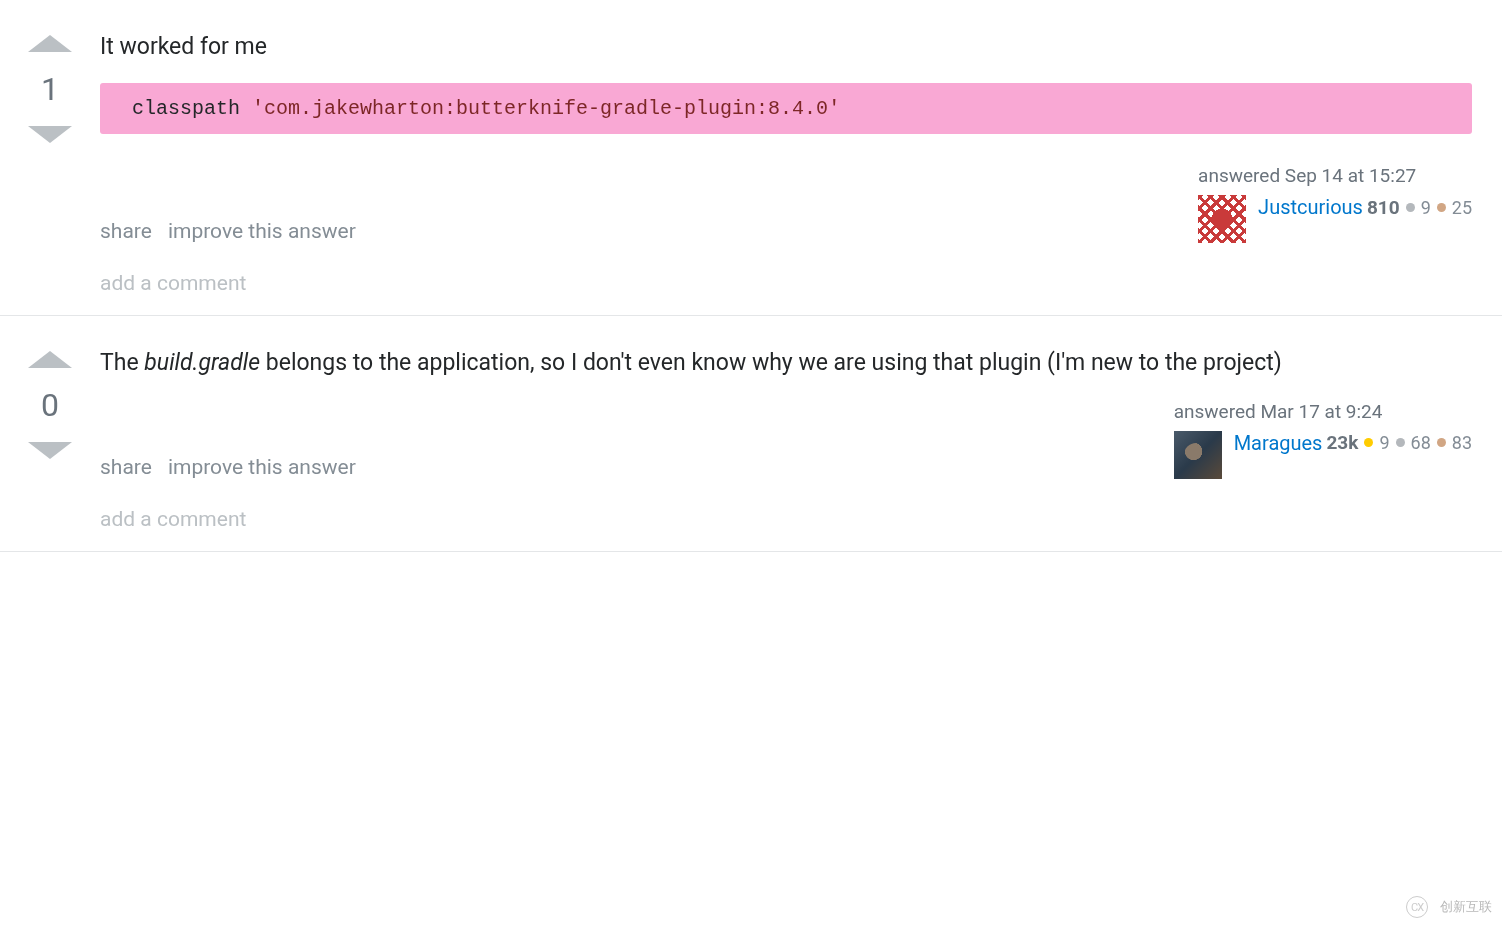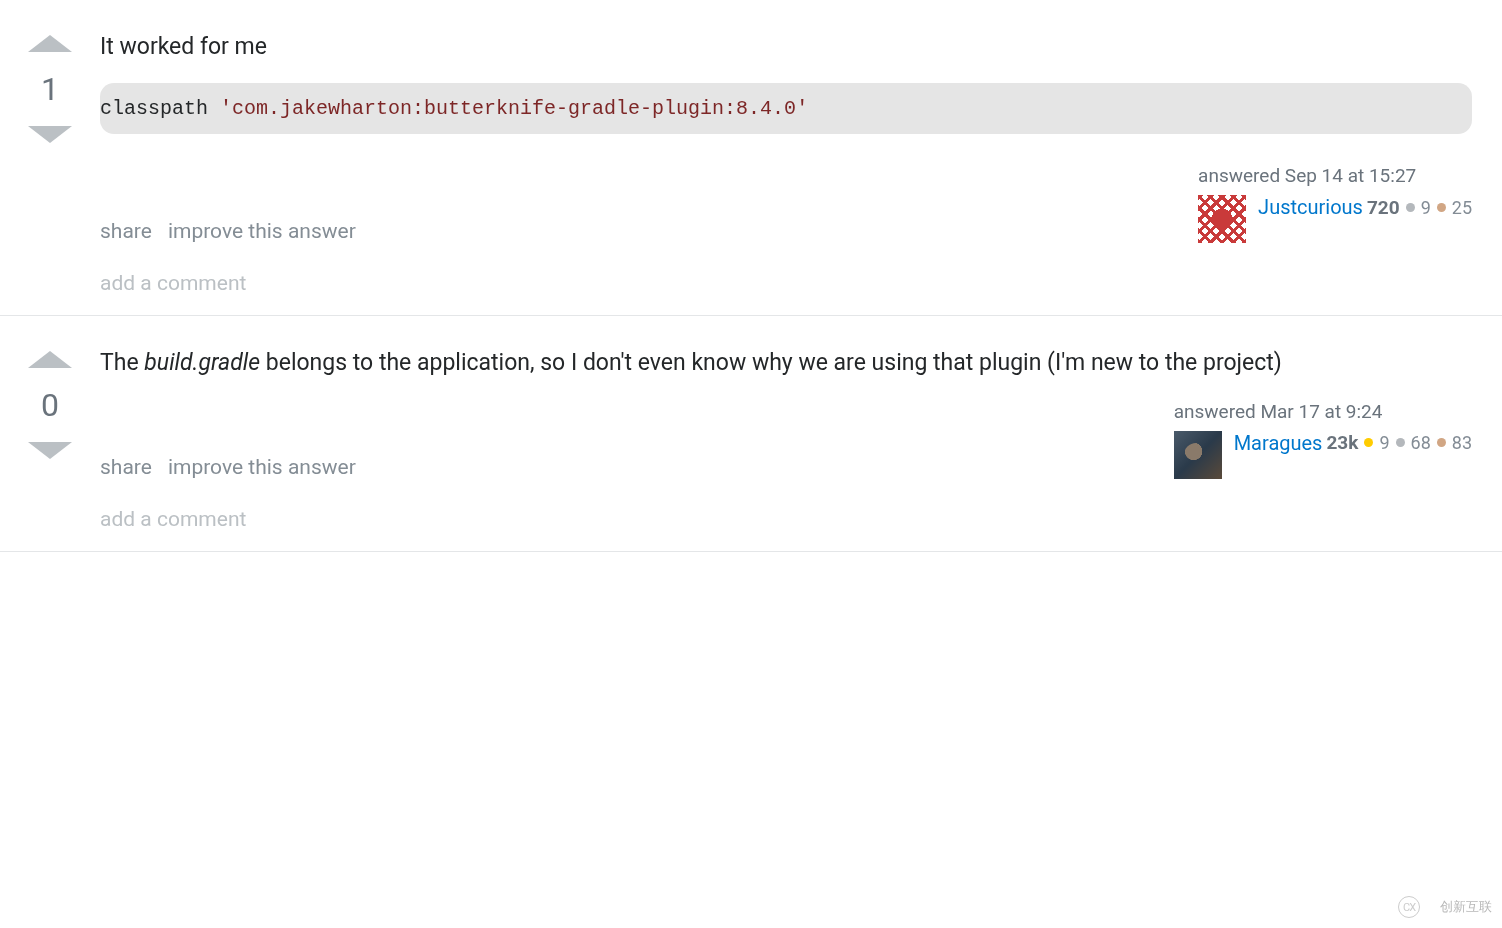--- a/index.html
+++ b/index.html
@@ -58,26 +58,26 @@
     .answer-text p {
       margin-bottom: 20px;
       font-size: 23px;
       line-height: 1.45;
       color: #242729;
     }
     .answer-text em {
       font-style: italic;
     }
     .code-block {
-      background: #e5e5e5;
-      padding: 14px 0;
+      background: #f9a8d4;
+      padding: 14px 32px;
       margin-bottom: 30px;
       font-family: "SFMono-Regular", Consolas, "Liberation Mono", Menlo, monospace;
       font-size: 20px;
-      border-radius: 14px;
+      border-radius: 3px;
     }
     .code-block .keyword {
       color: #242729;
     }
     .code-block .string {
       color: #7d2727;
     }
     .action-row {
       display: flex;
       justify-content: space-between;
@@ -180,21 +180,21 @@
       font-size: 21px;
       margin-top: 28px;
       cursor: pointer;
     }
     .watermark {
       position: fixed;
       bottom: 10px;
       right: 10px;
       display: flex;
       align-items: center;
-      gap: 20px;
+      gap: 12px;
       opacity: 0.6;
       font-size: 13px;
       color: #888;
     }
     .watermark-icon {
       width: 22px;
       height: 22px;
       border: 1.5px solid #aaa;
       border-radius: 50%;
       display: flex;
@@ -224,21 +224,21 @@
         <a>share</a>
         <a>improve this answer</a>
       </div>
       <div class="user-card">
         <div class="answered-label">answered Sep 14 at 15:27</div>
         <div class="user-row">
           <div class="avatar avatar-pattern-1"></div>
           <div class="user-info">
             <a class="user-name">Justcurious</a>
             <div class="user-stats">
-              <span class="rep">720</span>
+              <span class="rep">810</span>
               <span class="badge-dot badge-silver"></span>
               <span class="badge-count">9</span>
               <span class="badge-dot badge-bronze"></span>
               <span class="badge-count">25</span>
             </div>
           </div>
         </div>
       </div>
     </div>
     <div class="add-comment">add a comment</div>

